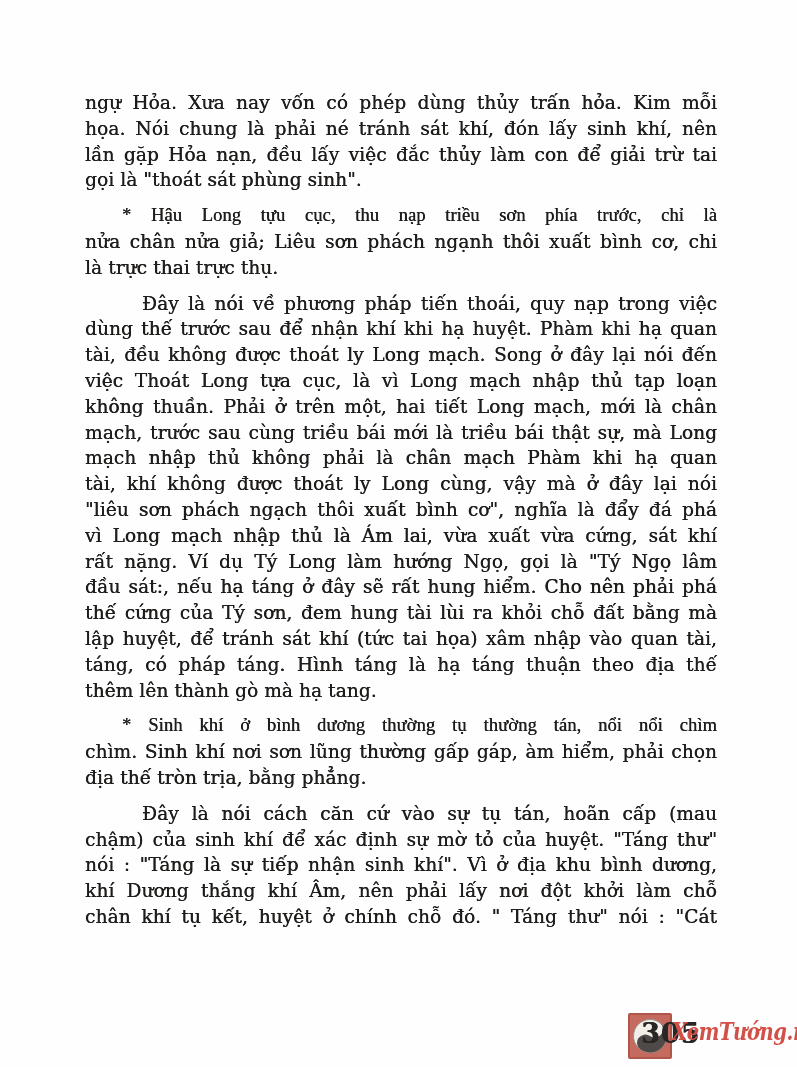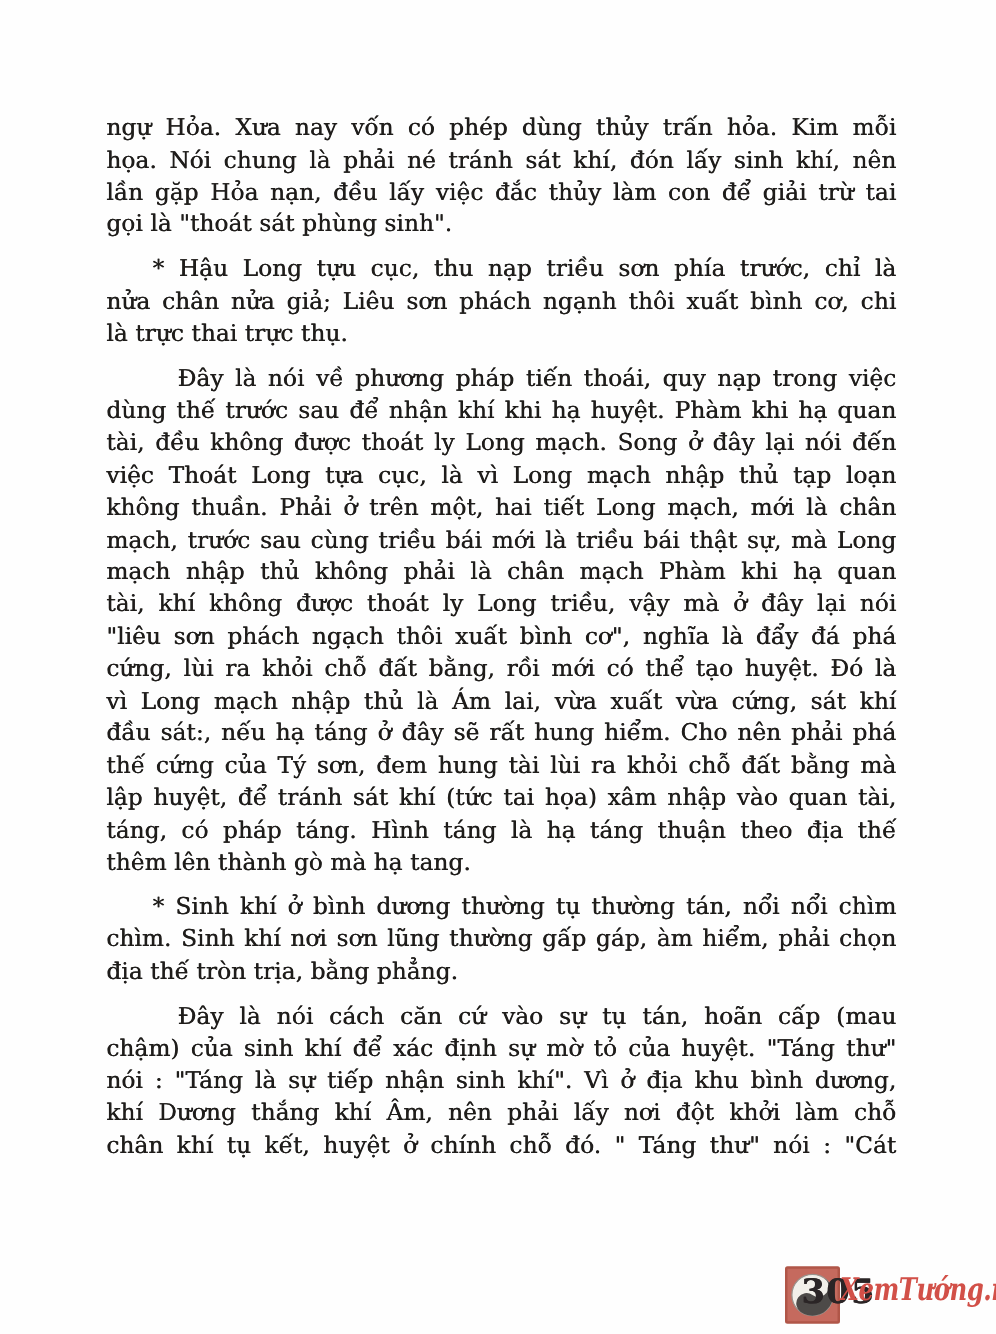--- a/index.html
+++ b/index.html
@@ -27,21 +27,21 @@
     letter-spacing: 0.1px;
   }
   .para { margin: 0; }
   .para + .para { margin-top: 10px; }
   .line {
     text-align: justify;
     text-align-last: justify;
   }
   .line.last { text-align-last: left; }
   .para.flush-last .line.last { text-align-last: justify; }
-  .para.indent-star .line.first { text-indent: 37px; }
+  .para.indent-star .line.first { text-indent: 37px; font-family: Liberation Serif, serif; }
   .para.indent-wide .line.first { text-indent: 57px; }
 
   
   .footer {
     position: absolute;
     left: 628px;
     top: 1009px;
     width: 200px;
     height: 54px;
   }
@@ -106,24 +106,24 @@
         <div class="line last">là trực thai trực thụ.</div>
       </div>
       <div class="para indent-wide">
         <div class="line first">Đây là nói về phương pháp tiến thoái, quy nạp trong việc</div>
         <div class="line">dùng thế trước sau để nhận khí khi hạ huyệt. Phàm khi hạ quan</div>
         <div class="line">tài, đều không được thoát ly Long mạch. Song ở đây lại nói đến</div>
         <div class="line">việc Thoát Long tựa cục, là vì Long mạch nhập thủ tạp loạn</div>
         <div class="line">không thuần. Phải ở trên một, hai tiết Long mạch, mới là chân</div>
         <div class="line">mạch, trước sau cùng triều bái mới là triều bái thật sự, mà Long</div>
         <div class="line">mạch nhập thủ không phải là chân mạch  Phàm khi hạ quan</div>
-        <div class="line">tài, khí không được thoát ly Long triều, vậy mà ở đây lại nói</div>
+        <div class="line">tài, khí không được thoát ly Long cùng, vậy mà ở đây lại nói</div>
         <div class="line">"liêu sơn phách ngạch thôi xuất bình cơ", nghĩa là đẩy đá phá</div>
-        <div class="line">cứng, lùi ra khỏi chỗ đất bằng, rồi mới có thể tạo huyệt. Đó là</div>
         <div class="line">vì Long mạch nhập thủ là Ám lai, vừa xuất vừa cứng, sát khí</div>
+        <div class="line">rất nặng. Ví dụ Tý Long làm hướng Ngọ, gọi là "Tý Ngọ lâm</div>
         <div class="line">đầu sát:, nếu hạ táng ở đây sẽ rất hung hiểm. Cho nên phải phá</div>
         <div class="line">thế cứng của Tý sơn, đem hung tài lùi ra khỏi chỗ đất bằng mà</div>
         <div class="line">lập huyệt, để tránh sát khí (tức tai họa) xâm nhập vào quan tài,</div>
         <div class="line">táng, có pháp táng. Hình táng là hạ táng thuận theo địa thế</div>
         <div class="line last">thêm lên thành gò mà hạ tang.</div>
       </div>
       <div class="para indent-star">
         <div class="line first">* Sinh khí ở bình dương thường tụ thường tán, nổi nổi chìm</div>
         <div class="line">chìm. Sinh khí nơi sơn lũng thường gấp gáp, àm hiểm, phải chọn</div>
         <div class="line last">địa thế tròn trịa, bằng phẳng.</div>

